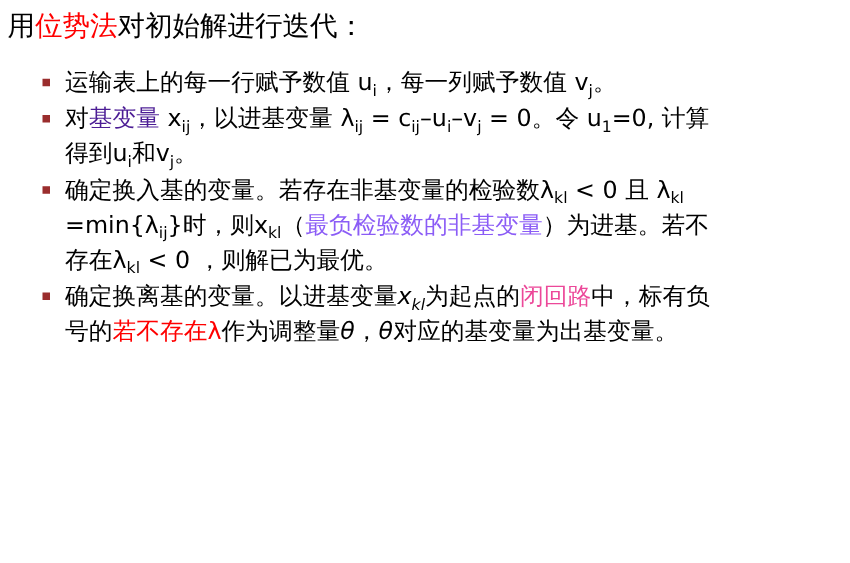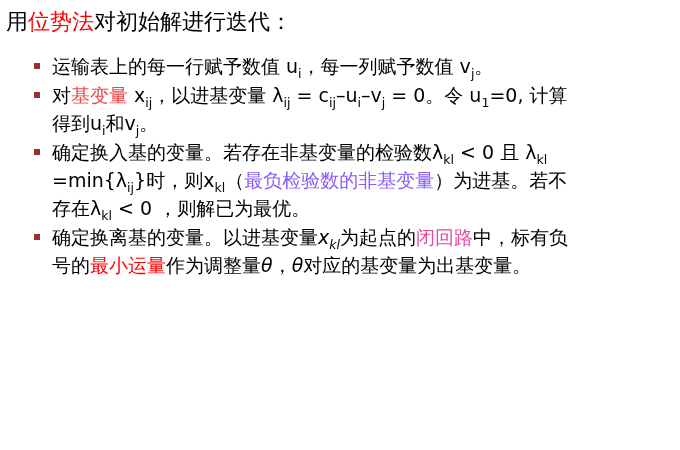--- a/index.html
+++ b/index.html
@@ -62,18 +62,18 @@
 <body>
 
 <div class="slide">
 
   <div class="title">
     <span class="blk">用</span><span class="red">位势法</span><span class="blk">对初始解进行迭代：</span>
   </div>
 
   <ul class="bullets" id="bullet-list">
       <li><span>运输表上的每一行赋予数值 u</span><sub>i</sub><span>，每一列赋予数值 v</span><sub>j</sub><span>。</span></li>
-      <li><span>对</span><span style="color: #ef4444;">基变量</span><span> x</span><sub>ij</sub><span>，以进基变量 λ</span><sub>ij</sub><span> = c</span><sub>ij</sub><span>–u</span><sub>i</sub><span>–v</span><sub>j</sub><span> = 0。令 u</span><sub>1</sub><span>=0, 计算得到u</span><sub>i</sub><span>和v</span><sub>j</sub><span>。</span></li>
+      <li><span>对</span><span style="color: #4c1d95;">基变量</span><span> x</span><sub>ij</sub><span>，以进基变量 λ</span><sub>ij</sub><span> = c</span><sub>ij</sub><span>–u</span><sub>i</sub><span>–v</span><sub>j</sub><span> = 0。令 u</span><sub>1</sub><span>=0, 计算得到u</span><sub>i</sub><span>和v</span><sub>j</sub><span>。</span></li>
       <li><span>确定换入基的变量。若存在非基变量的检验数λ</span><sub>kl</sub><span> &lt; 0 且 λ</span><sub>kl</sub><span> =min{λ</span><sub>ij</sub><span>}时，则x</span><sub>kl</sub><span>（</span><span style="color: #8b5cf6;">最负检验数的非基变量</span><span>）为进基。若不存在λ</span><sub>kl</sub><span> &lt; 0 ，则解已为最优。</span></li>
-      <li><span>确定换离基的变量。以进基变量</span><span style="font-style: italic;">x</span><sub style="font-style: italic;">kl</sub><span>为起点的</span><span style="color: #ec4899;">闭回路</span><span>中，标有负号的</span><span style="color: rgb(255, 0, 0);">最小运量</span><span>作为调整量</span><span style="font-style: italic;">θ</span><span>，</span><span style="font-style: italic;">θ</span><span>对应的基变量为出基变量。</span></li>
+      <li><span>确定换离基的变量。以进基变量</span><span style="font-style: italic;">x</span><sub style="font-style: italic;">kl</sub><span>为起点的</span><span style="color: #ec4899;">闭回路</span><span>中，标有负号的</span><span style="color: rgb(255, 0, 0);">若不存在λ</span><span>作为调整量</span><span style="font-style: italic;">θ</span><span>，</span><span style="font-style: italic;">θ</span><span>对应的基变量为出基变量。</span></li>
     </ul>
 
 </div>
 
 </body></html>

